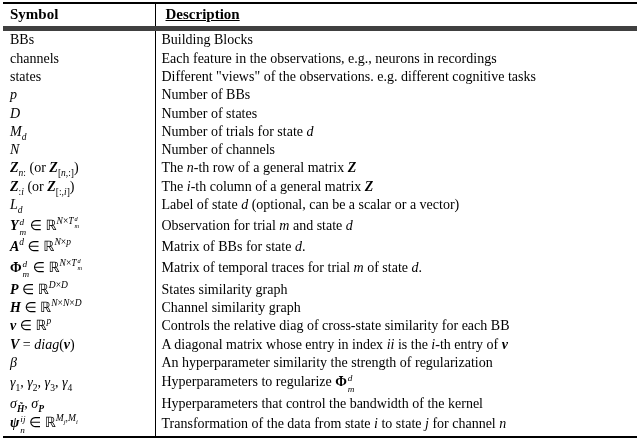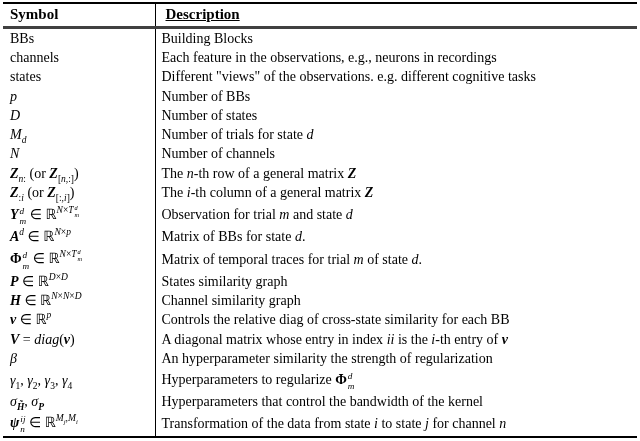--- a/index.html
+++ b/index.html
@@ -12,21 +12,21 @@
   }
   .page { width:640px; height:441px; padding:2px 3px 3px 3px; background:#fff; }
   table.nt {
     width:100%; height:100%;
     border-collapse:collapse;
     border-top:2px solid #000;
     border-bottom:2px solid #000;
   }
   th {
     font-size:15px; font-weight:bold; text-align:left;
-    border-bottom:3px solid #404040;
+    border-bottom:5px solid #404040;
     padding:2px 0 3px 0;
     white-space:nowrap;
   }
   th.col-sym { width:152px; padding-left:7px; border-right:1px solid #000; }
   th.col-desc { padding-left:10px;text-decoration:underline; }
   td {
     font-size:14px; line-height:1.18;
     vertical-align:middle;
     padding:0;
     white-space:nowrap;
@@ -86,20 +86,24 @@
         </tr>
         <tr>
           <td class="col-sym"><b><i>Z</i></b><sub><i>n</i>:</sub> (or <b><i>Z</i></b><sub>[<i>n</i>,:]</sub>)</td>
           <td class="col-desc">The <i>n</i>-th row of a general matrix <b><i>Z</i></b></td>
         </tr>
         <tr>
           <td class="col-sym"><b><i>Z</i></b><sub>:<i>i</i></sub> (or <b><i>Z</i></b><sub>[:,<i>i</i>]</sub>)</td>
           <td class="col-desc">The <i>i</i>-th column of a general matrix <b><i>Z</i></b></td>
         </tr>
         <tr>
+          <td class="col-sym"><i>L</i><sub><i>d</i></sub></td>
+          <td class="col-desc">Label of state <i>d</i> (optional, can be a scalar or a vector)</td>
+        </tr>
+        <tr>
           <td class="col-sym"><b><i>Y</i></b><span class="ss">
               <span><i>d</i></span>
               <span><i>m</i></span>
             </span> ∈ ℝ<sup><i>N</i>×<i>T</i><span class="ss">
                 <span><i>d</i></span>
                 <span><i>m</i></span>
               </span></sup></td>
           <td class="col-desc">Observation for trial <i>m</i> and state <i>d</i></td>
         </tr>
         <tr>

